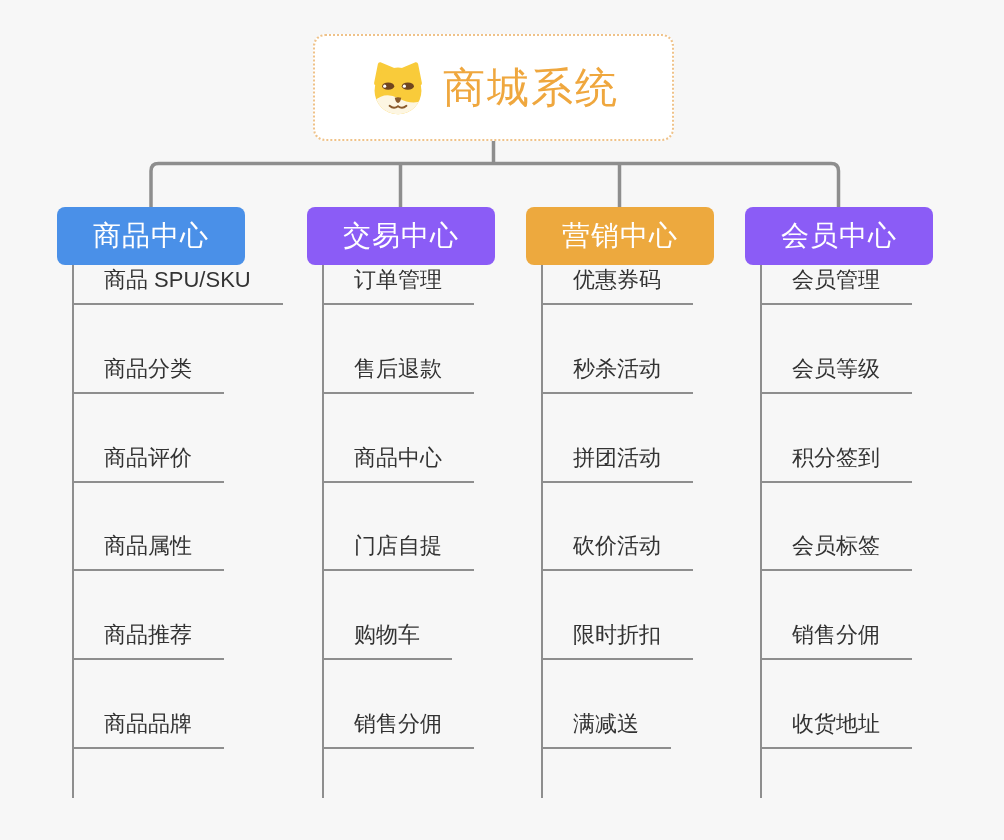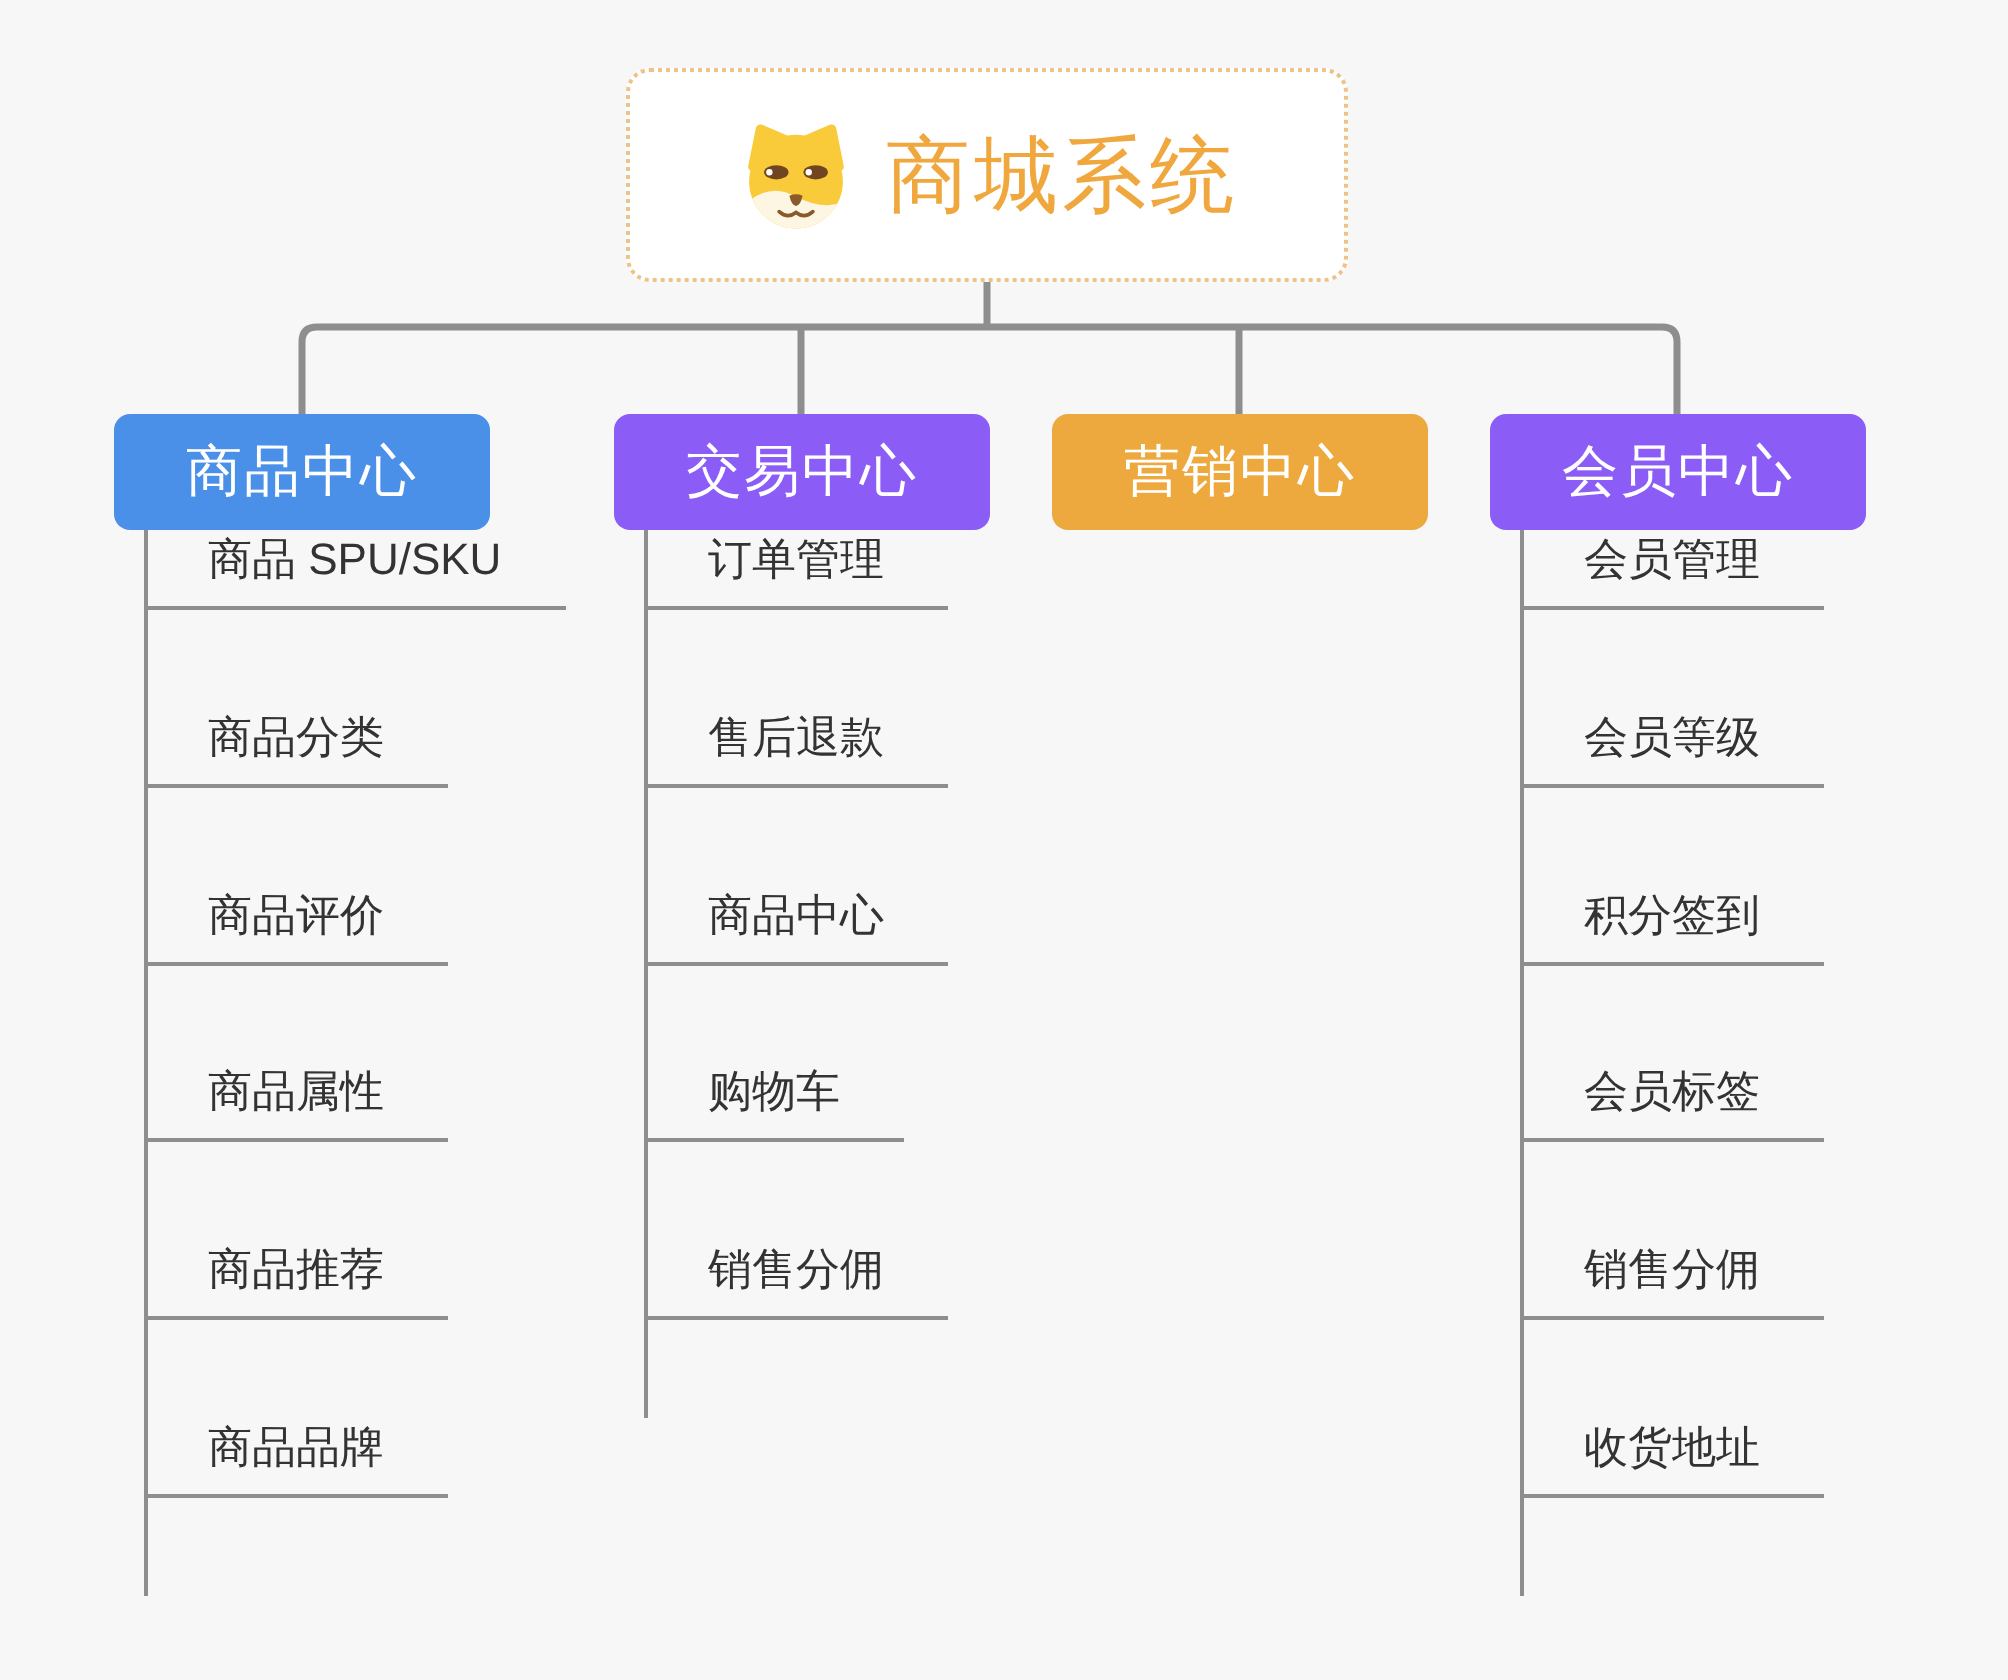--- a/index.html
+++ b/index.html
@@ -158,30 +158,53 @@
       <div class="leaf-row">
           <span class="leaf-label">订单管理</span>
         </div>
       <div class="leaf-row">
           <span class="leaf-label">售后退款</span>
         </div>
       <div class="leaf-row">
           <span class="leaf-label">商品中心</span>
         </div>
       <div class="leaf-row">
+          <span class="leaf-label">门店自提</span>
+        </div>
+      <div class="leaf-row">
           <span class="leaf-label">购物车</span>
         </div>
       <div class="leaf-row">
           <span class="leaf-label">销售分佣</span>
         </div>
     </div>
   </div>
 
   <div class="branch" style="left:526px">
     <div class="branch-header" style="background-color: rgb(237, 169, 62);">营销中心</div>
+    <div class="branch-leaves">
+      <div class="leaf-row">
+          <span class="leaf-label">优惠券码</span>
+        </div>
+      <div class="leaf-row">
+          <span class="leaf-label">秒杀活动</span>
+        </div>
+      <div class="leaf-row">
+          <span class="leaf-label">拼团活动</span>
+        </div>
+      <div class="leaf-row">
+          <span class="leaf-label">砍价活动</span>
+        </div>
+      <div class="leaf-row">
+          <span class="leaf-label">限时折扣</span>
+        </div>
+      <div class="leaf-row">
+          <span class="leaf-label">满减送</span>
+        </div>
+    </div>
   </div>
 
   <div class="branch" style="left:745px">
     <div class="branch-header" style="background-color: #8b5cf6;">会员中心</div>
     <div class="branch-leaves">
       <div class="leaf-row">
           <span class="leaf-label">会员管理</span>
         </div>
       <div class="leaf-row">
           <span class="leaf-label">会员等级</span>

